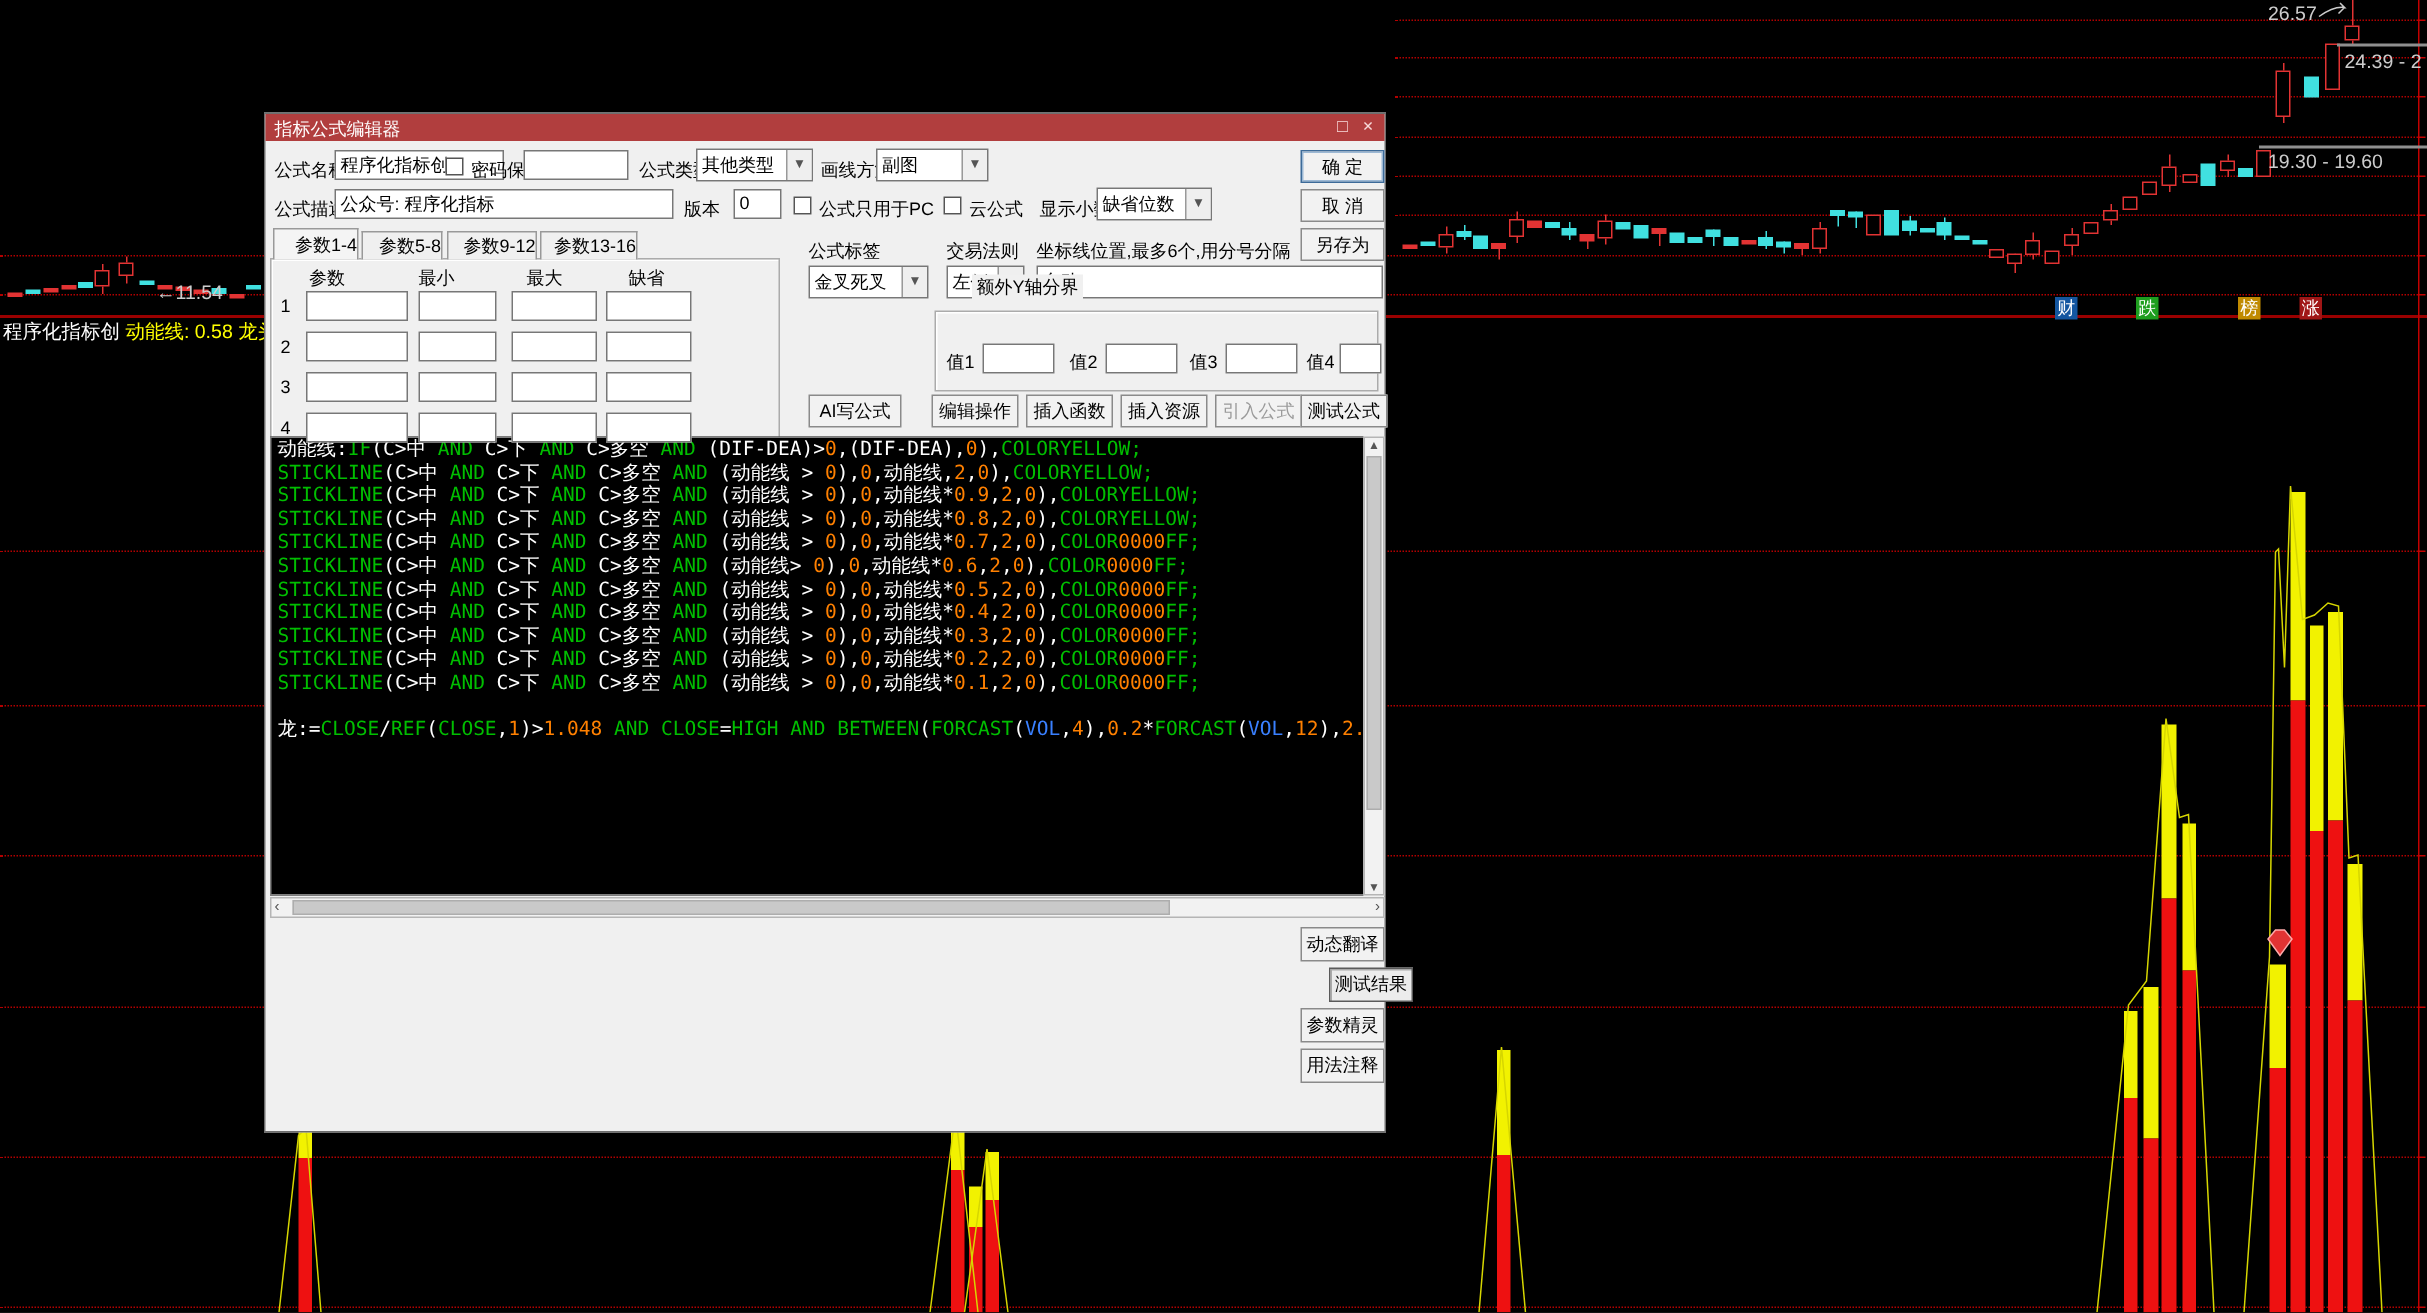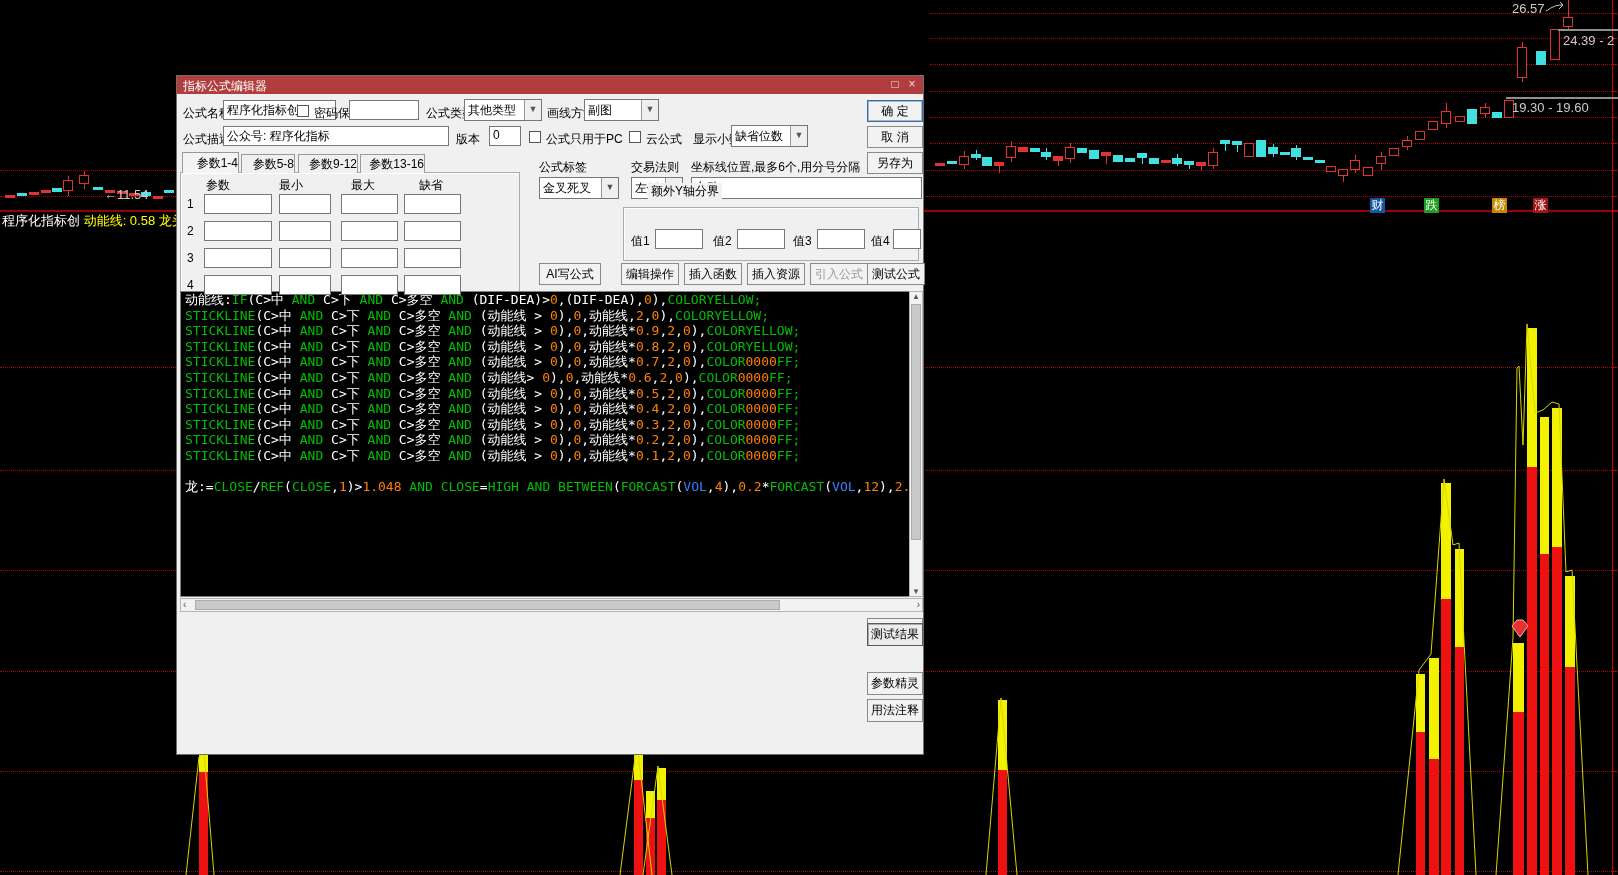--- a/index.html
+++ b/index.html
@@ -369,17 +369,17 @@
       <div class="inp" style="left: 102px; top: 199px; width: 52px; height: 20px;"></div>
       <div class="inp" style="left: 164px; top: 199px; width: 57px; height: 20px;"></div>
       <div class="inp" style="left: 227px; top: 199px; width: 57px; height: 20px;"></div>
       <div class="btn" style="left: 362px; top: 187px; width: 62px; height: 22px; line-height: 20px;">AI写公式</div>
       <div class="btn" style="left: 444px; top: 187px; width: 58px; height: 22px; line-height: 20px;">编辑操作</div>
       <div class="btn" style="left: 507px; top: 187px; width: 58px; height: 22px; line-height: 20px;">插入函数</div>
       <div class="btn" style="left: 570px; top: 187px; width: 58px; height: 22px; line-height: 20px;">插入资源</div>
       <div class="btn disabled" style="left: 633px; top: 187px; width: 58px; height: 22px; line-height: 20px;">引入公式</div>
       <div class="btn" style="left: 690px; top: 187px; width: 58px; height: 22px; line-height: 20px;">测试公式</div>
       <div class="btn sidebtn" style="top: 542px; line-height: 21px;">动态翻译</div>
-      <div class="btn sidebtn pressed" style="top: 547px; line-height: 21px;">测试结果</div>
+      <div class="btn sidebtn pressed" style="top: 569px; line-height: 21px; margin-left: 19px;">测试结果</div>
       <div class="btn sidebtn" style="top: 596px; line-height: 21px;">参数精灵</div>
       <div class="btn sidebtn" style="top: 623px; line-height: 21px;">用法注释</div>
     </div>
 </div>
 
 </body></html>

